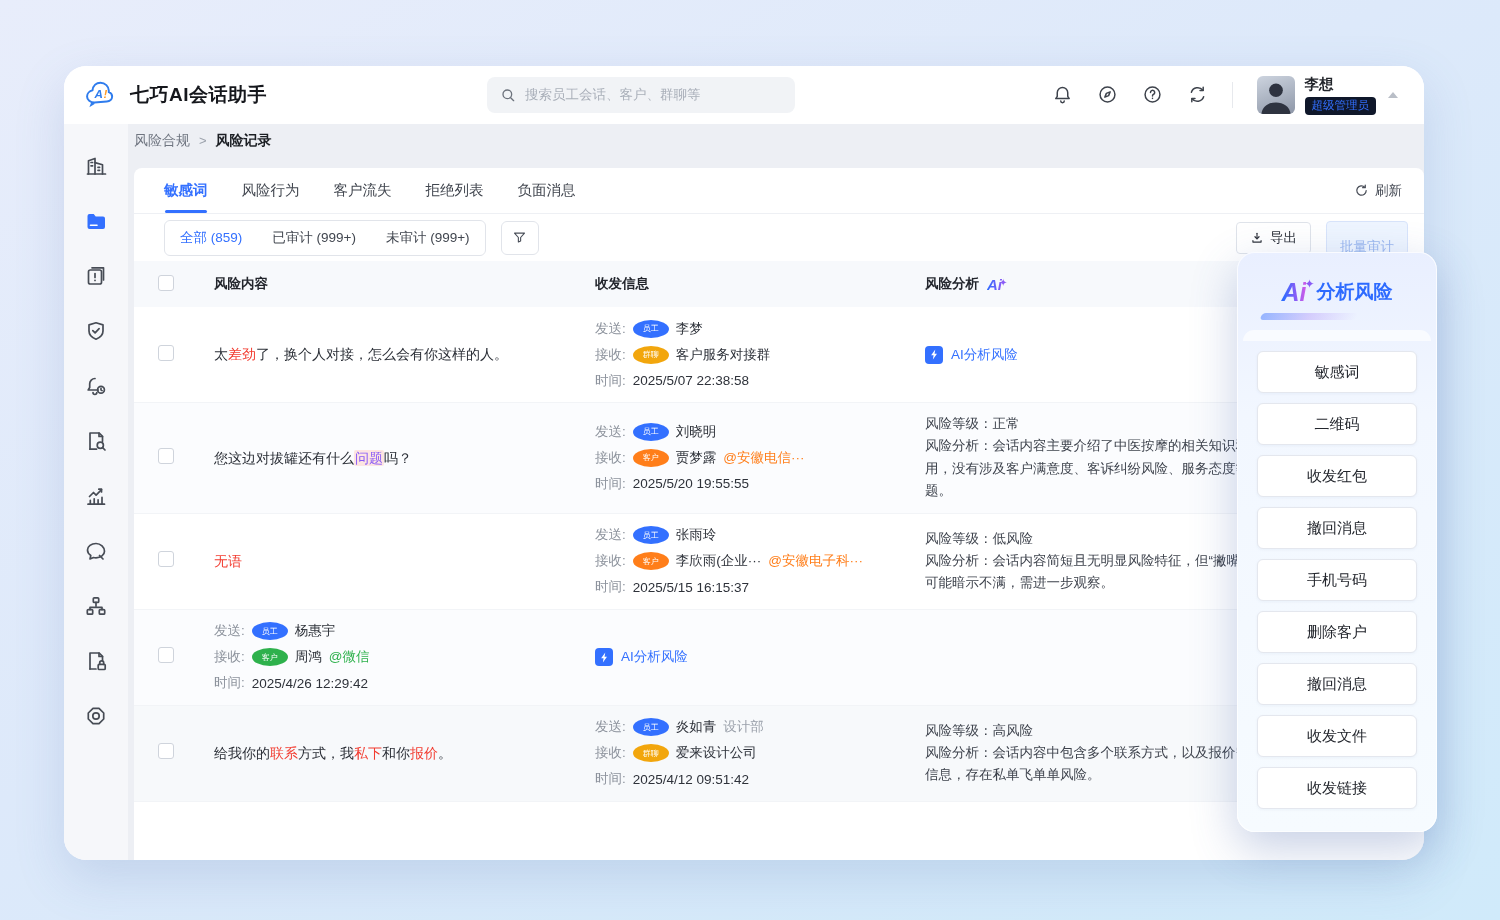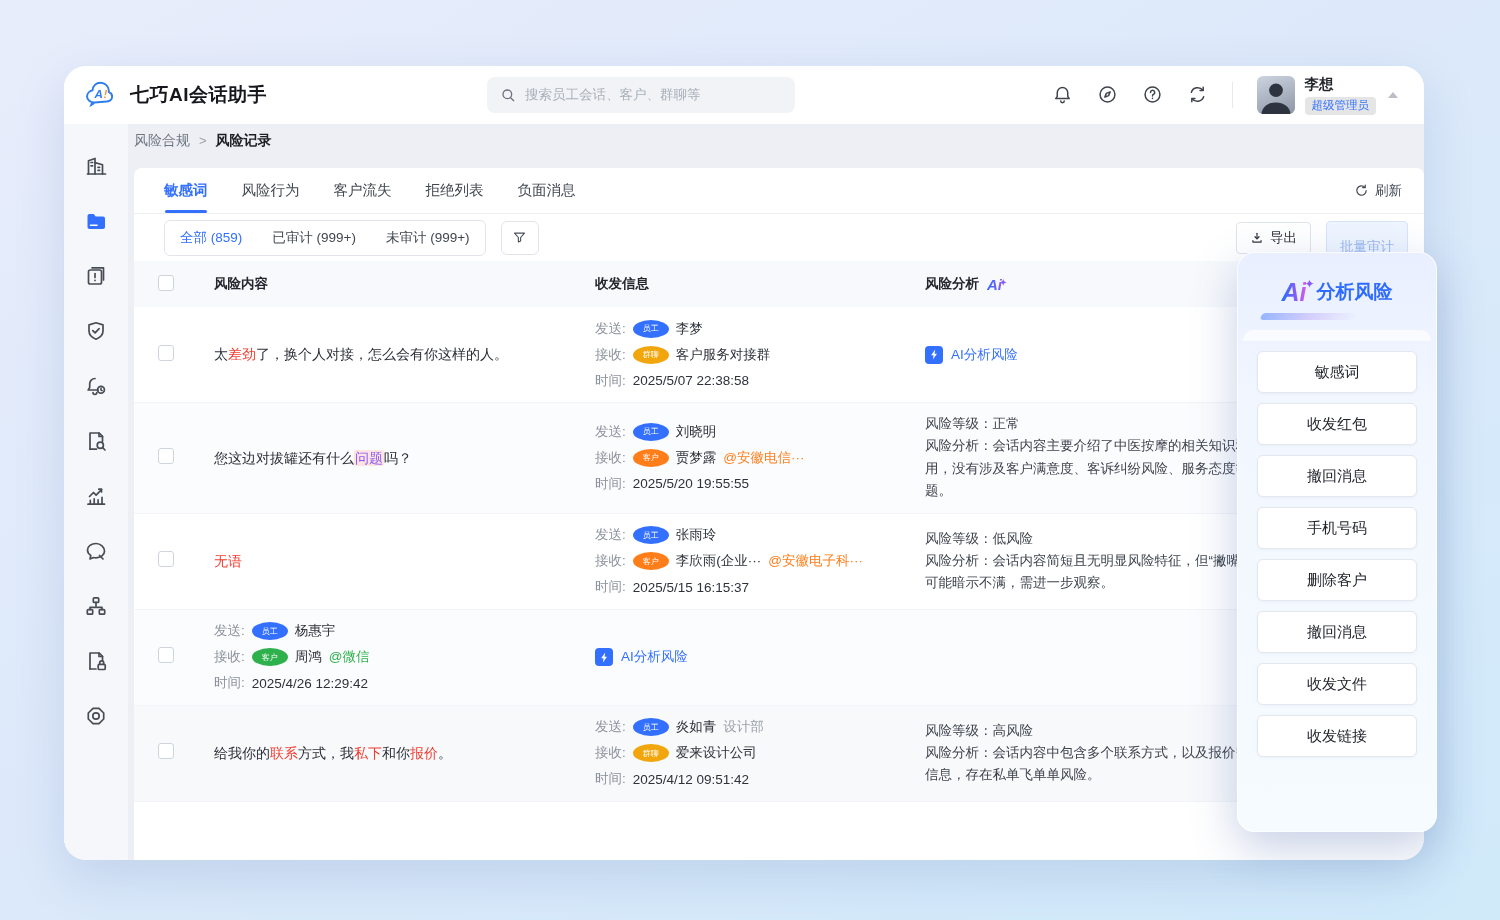--- a/index.html
+++ b/index.html
@@ -15,21 +15,21 @@
   .global-search{position:absolute;left:423px;top:11px;width:282px;height:36px;background:#f1f3f6;
     border-radius:8px;display:flex;align-items:center;gap:9px;padding:0 13px;color:#a9afb9;font-size:13.5px;cursor:text;}
   .global-search svg{width:16px;height:16px;color:#6d737d;}
   .top-actions{margin-left:auto;display:flex;align-items:center;gap:24px;color:#3e434c;}
   .tool-ic{width:21px;height:21px;display:inline-flex;cursor:pointer;}
   .tool-ic svg{width:21px;height:21px;}
   .divider{width:1px;height:26px;background:#e7e9ed;}
   .userbox{display:flex;align-items:center;gap:10px;cursor:pointer;}
   .avatar{width:38px;height:38px;border-radius:6px;overflow:hidden;background:linear-gradient(160deg,#cdd4df,#8d96a7);flex:none;}
   .uname{font-size:14.5px;font-weight:bold;color:#22252b;line-height:1.2;}
-  .urole{font-size:11.5px;color:#3370ff;background:#e5e5e5;border-radius:4px;padding:1.5px 7px;margin-top:3px;display:inline-block;}
+  .urole{font-size:11.5px;color:#3370ff;background:#0f172a;border-radius:4px;padding:1.5px 7px;margin-top:3px;display:inline-block;}
   .caret{width:0;height:0;border-left:5px solid transparent;border-right:5px solid transparent;border-bottom:6px solid #b9bec7;margin-left:2px;}
   
   .main{display:flex;height:736px;}
   .sidebar{width:64px;background:#f6f7fa;display:flex;flex-direction:column;align-items:center;padding-top:30px;gap:31px;flex:none;}
   .side-item{width:24px;height:24px;color:#474c55;cursor:pointer;}
   .side-item svg{width:24px;height:24px;}
   .side-item.active{color:#3370ff;}
   .content{flex:1;background:#edeff4;position:relative;}
   .breadcrumb{height:33px;display:flex;align-items:center;gap:9px;padding-left:6px;font-size:14px;color:#6f7580;}
   .bc-parent{cursor:pointer;}
@@ -446,20 +446,21 @@
   <aside class="ai-panel">
     <div class="panel-head">
       <span class="p-logo">Ai</span>
         <span class="p-sparkle">✦</span>
         <span class="p-title">分析风险</span>
       <span class="p-swoosh"></span>
     </div>
     <div class="p-stack"></div>
     <div class="panel-body" id="panel-buttons">
         <div class="p-btn">敏感词</div>
+        <div class="p-btn">二维码</div>
         <div class="p-btn">收发红包</div>
         <div class="p-btn">撤回消息</div>
         <div class="p-btn">手机号码</div>
         <div class="p-btn">删除客户</div>
         <div class="p-btn">撤回消息</div>
         <div class="p-btn">收发文件</div>
         <div class="p-btn">收发链接</div>
       </div>
   </aside>
 </div>

